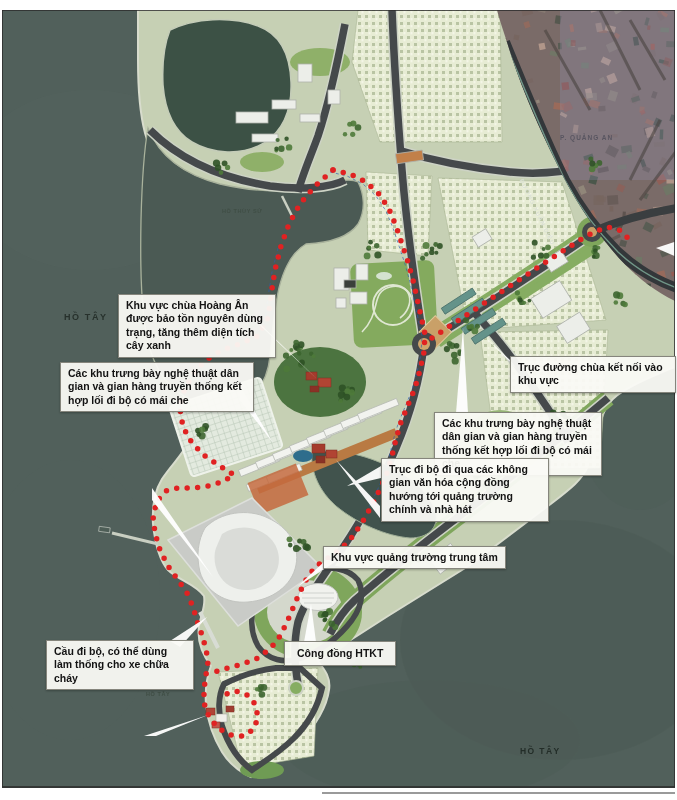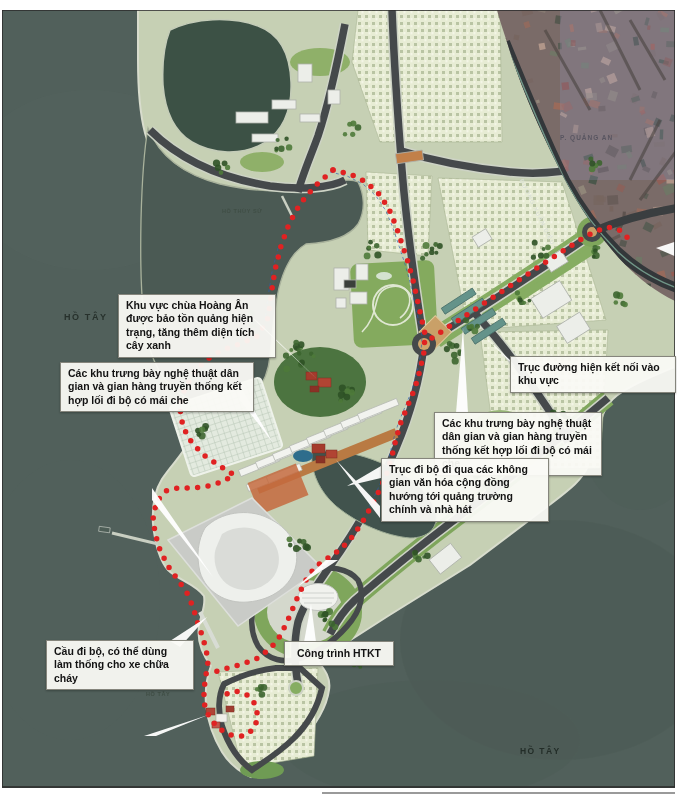--- a/index.html
+++ b/index.html
@@ -628,23 +628,24 @@
   </g>
 </svg>
 
 <span class="wlabel" id="lbl-ho-tay-main">HỒ TÂY</span>
 <span class="wlabel" id="lbl-ho-thuy-su">HỒ THỦY SỨ</span>
 <span class="wlabel" id="lbl-ho-tay-left">HỒ TÂY</span>
 <span class="wlabel" id="lbl-ho-tay-bottom">HỒ TÂY</span>
 <span class="wlabel" id="lbl-ward">P. QUẢNG AN</span>
 <span class="wlabel" id="lbl-road">ĐƯỜNG XUÂN DIỆU</span>
 
-<div class="callout" style="left:118px;top:294px;width:142px"><span>Khu vực chùa Hoàng Ân được bảo tồn quảng hiện trạng, tăng thêm diện tích cây xanh</span></div>
+<div class="callout" style="left:118px;top:294px;width:142px"><span>Khu vực chùa Hoàng Ân được bảo tồn nguyên dùng trạng, tăng thêm diện tích cây xanh</span></div>
 <div class="callout" style="left:60px;top:362px;width:178px"><span>Các khu trưng bày nghệ thuật dân gian và gian hàng truyền thống kết hợp lối đi bộ có mái che</span></div>
-<div class="callout" style="left:510px;top:356px;width:150px"><span>Trục đường hiện kết nối vào khu vực</span></div>
+<div class="callout" style="left:510px;top:356px;width:150px"><span>Trục đường chùa kết nối vào khu vực</span></div>
 <div class="callout" style="left:434px;top:412px;width:152px"><span>Các khu trưng bày nghệ thuật dân gian và gian hàng truyền thống kết hợp lối đi bộ có mái che</span></div>
 <div class="callout" style="left:381px;top:458px;width:152px"><span>Trục đi bộ đi qua các không gian văn hóa cộng đồng hướng tới quảng trường chính và nhà hát</span></div>
+<div class="callout nw" style="left:323px;top:546px"><span>Khu vực quảng trường trung tâm</span></div>
 <div class="callout" style="left:46px;top:640px;width:132px"><span>Cầu đi bộ, có thể dùng làm thống cho xe chữa cháy</span></div>
-<div class="callout nw" style="left:284px;top:641px;padding:5px 12px"><span>Công trình HTKT</span></div>
+<div class="callout nw" style="left:284px;top:641px;padding:5px 12px"><span>Công đồng HTKT</span></div>
 
 <div class="botline"></div>
 
 </div>
 
 </body></html>

